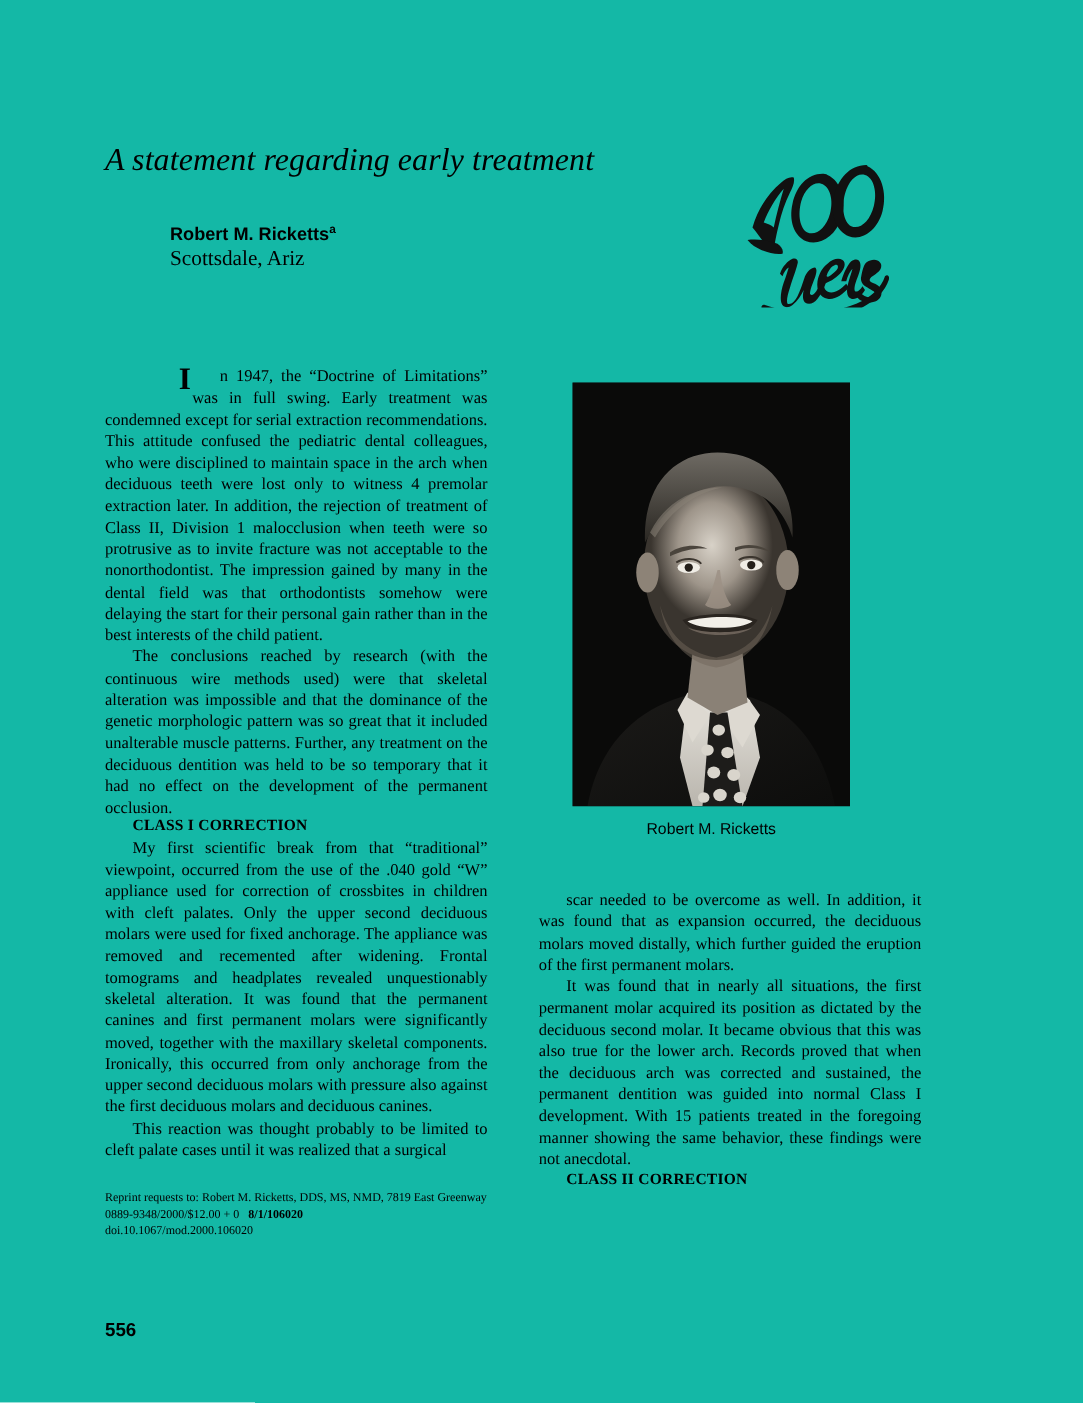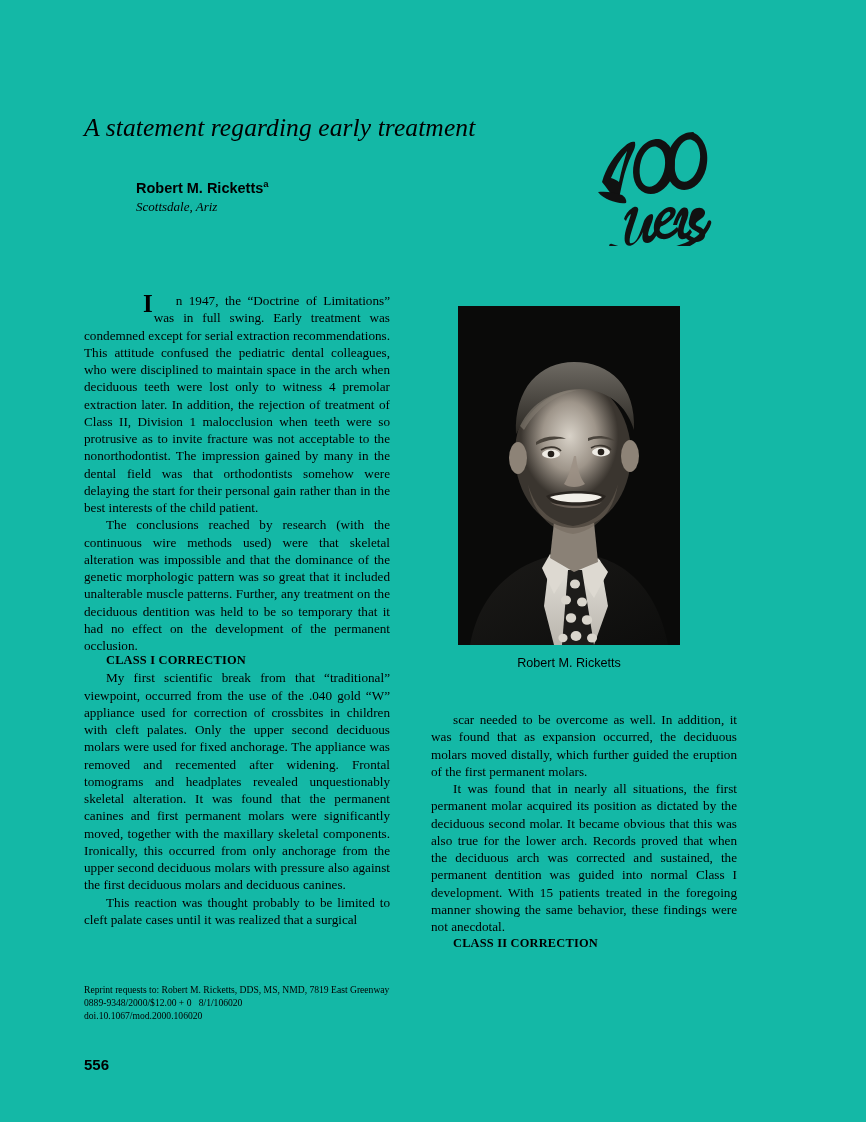--- a/index.html
+++ b/index.html
@@ -44,22 +44,21 @@
   .author-name sup {
     font-size: 9.5px;
     vertical-align: super;
     font-weight: bold;
   }
   .author-affil {
     position: absolute;
     left: 136px;
     top: 198px;
     font-family: "Liberation Serif", serif;
-    font-style: italic;
-    font-size: 13px;
+    font-size: 17px;
     line-height: 17px;
   }
 
   
   .logo-100years {
     position: absolute;
     left: 592px;
     top: 122px;
     width: 122px;
     height: 124px;
@@ -153,24 +152,23 @@
   .footnote {
     position: absolute;
     left: 84px;
     top: 952px;
     width: 310px;
     font-family: "Liberation Serif", serif;
     font-size: 9.6px;
     line-height: 13.2px;
     text-align: left;
     color: #000;
-    margin-top: 31px;
   }
   .footnote div { margin: 0; }
-  .footnote .bold { font-weight: normal; text-align: right; }
+  .footnote .bold { font-weight: bold; text-align: right; }
 
   .page-number {
     position: absolute;
     left: 84px;
     top: 1028px;
     font-family: "Liberation Sans", sans-serif;
     font-weight: bold;
     font-size: 15px;
     color: #000;
     margin-top: 28px;

